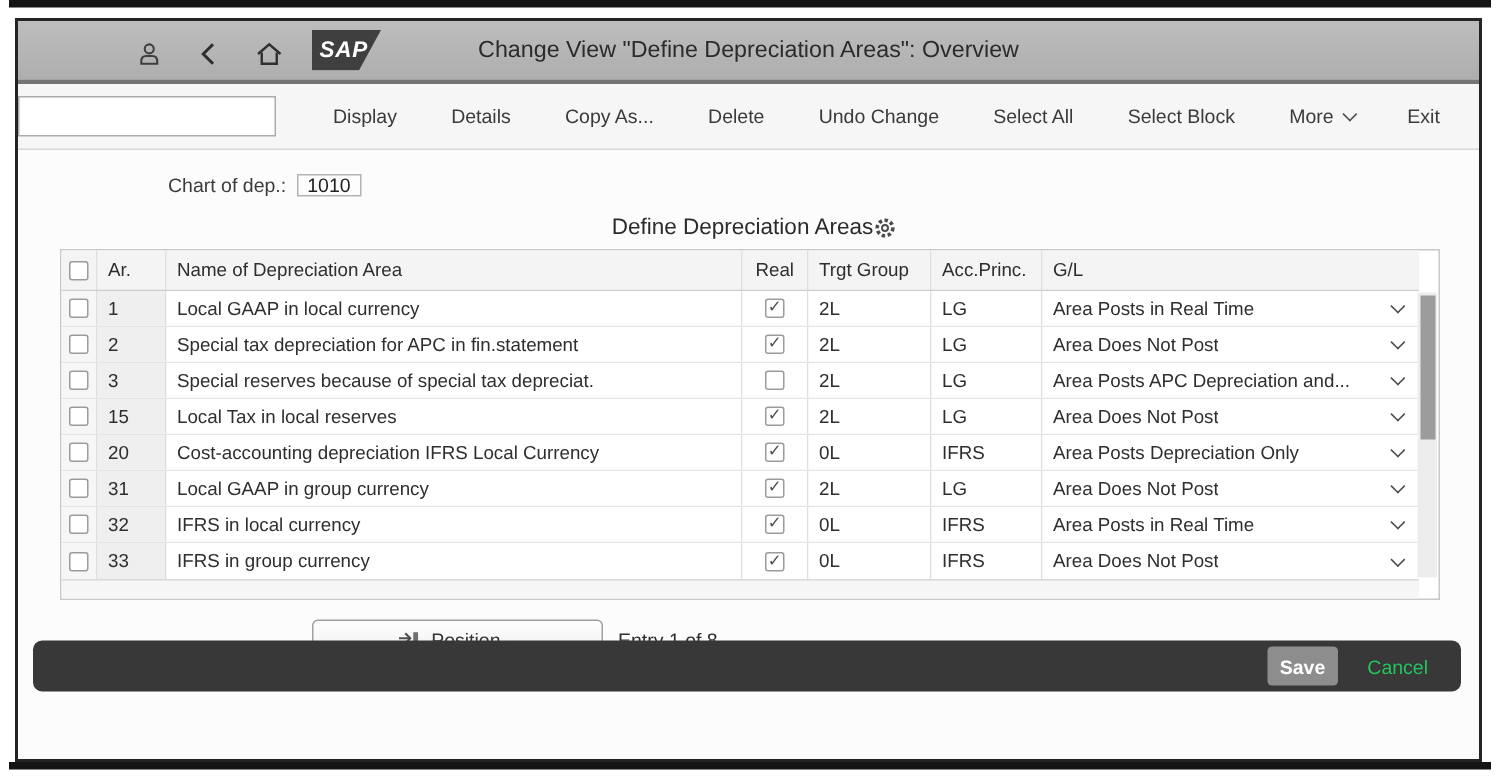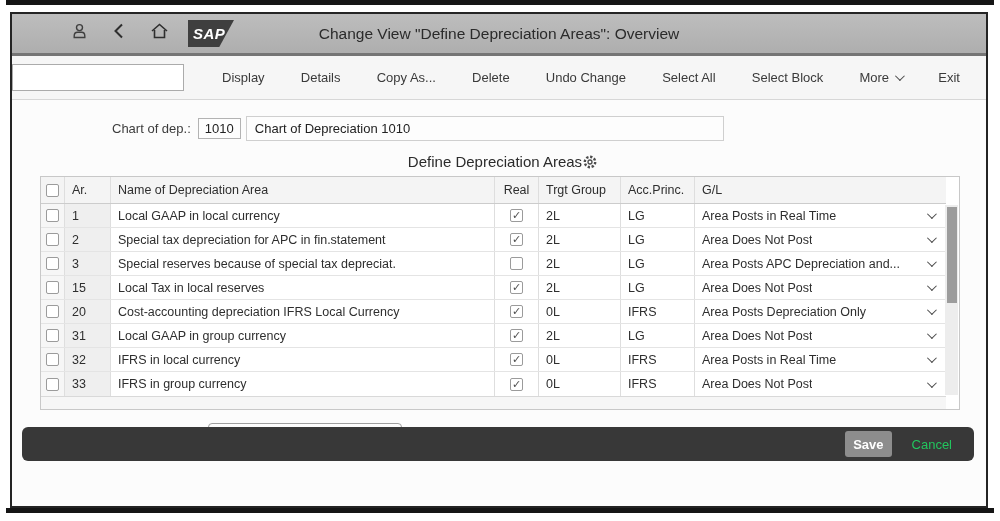--- a/index.html
+++ b/index.html
@@ -16,21 +16,21 @@
     border: 2px solid #242424; background: #fcfcfc;
   }
 
   
   .titlebar {
     position: relative; height: 42px;
     background: linear-gradient(#bdbdbd, #aeaeae);
     border-bottom: 3px solid #757575;
     display: flex; align-items: center;
   }
-  .titlebar-icons { display: flex; align-items: flex-start; gap: 18px; padding-left: 56px; }
+  .titlebar-icons { display: flex; align-items: flex-end; gap: 18px; padding-left: 76px; }
   .tb-icon { display: inline-flex; align-items: center; justify-content: center; width: 22px; height: 22px; cursor: pointer; }
   .sap-logo {
     width: 46px; height: 27px; background: #3f3f3f;
     clip-path: polygon(0 0, 100% 0, 68% 100%, 0 100%);
     color: #fff; font-weight: bold; font-style: italic; font-size: 15px;
     display: flex; align-items: center; padding-left: 5px; letter-spacing: 0.5px;
   }
   .window-title {
     position: absolute; left: 50%; transform: translateX(-50%);
     font-size: 15.5px; color: #2b2b2b; white-space: nowrap;
@@ -59,21 +59,21 @@
     border-right: 1.5px solid #4a4a4a; border-bottom: 1.5px solid #4a4a4a;
     transform: rotate(45deg) translateY(-2px);
   }
 
   
   .content { position: relative; background: #fcfcfc; height: 367px; }
 
   .chart-row { display: flex; align-items: center; padding-top: 16px; padding-left: 88px; margin-left: 12px; }
   .chart-row label { font-size: 13px; color: #3c3c3c; margin-right: 7px; }
   .chart-code {
-    width: 43px; height: 21px; border: 1px solid #b3b3b3; background: #fdfdfd;
+    width: 43px; height: 15px; border: 1px solid #b3b3b3; background: #fdfdfd;
     font-family: "Liberation Sans", sans-serif; font-size: 13px; text-align: center; color: #222; outline: none;
   }
   .chart-desc {
     width: 478px; height: 25px; border: 1px solid #cfcfcf; background: #fdfdfd;
     font-family: "Liberation Sans", sans-serif; font-size: 13px; padding: 0 8px; color: #222;
     margin-left: 5px; outline: none;
   }
 
   .section-row { display: flex; align-items: center; justify-content: center; padding: 12px 30px 6px 38px; }
   .section-row h2 { font-size: 15px; font-weight: 400; color: #2b2b2b; }
@@ -182,21 +182,20 @@
         </button>
         <button>Exit</button>
       </div>
     </div>
 
     <div class="content">
 
       <div class="chart-row">
         <label>Chart of dep.:</label>
         <input class="chart-code" value="1010" style="">
-        <input class="chart-desc" value="Chart of Depreciation 1010" style="">
       </div>
 
       <div class="section-row">
         <h2>Define Depreciation Areas</h2>
         <span class="gear">
           <svg width="16" height="16" viewBox="0 0 16 16">
               <circle cx="8" cy="8" r="5.2" fill="none" stroke="#4c4c4c" stroke-width="2.4" stroke-dasharray="2.3 1.7"></circle>
               <circle cx="8" cy="8" r="2" fill="none" stroke="#4c4c4c" stroke-width="1.3"></circle>
             </svg>
         </span>

